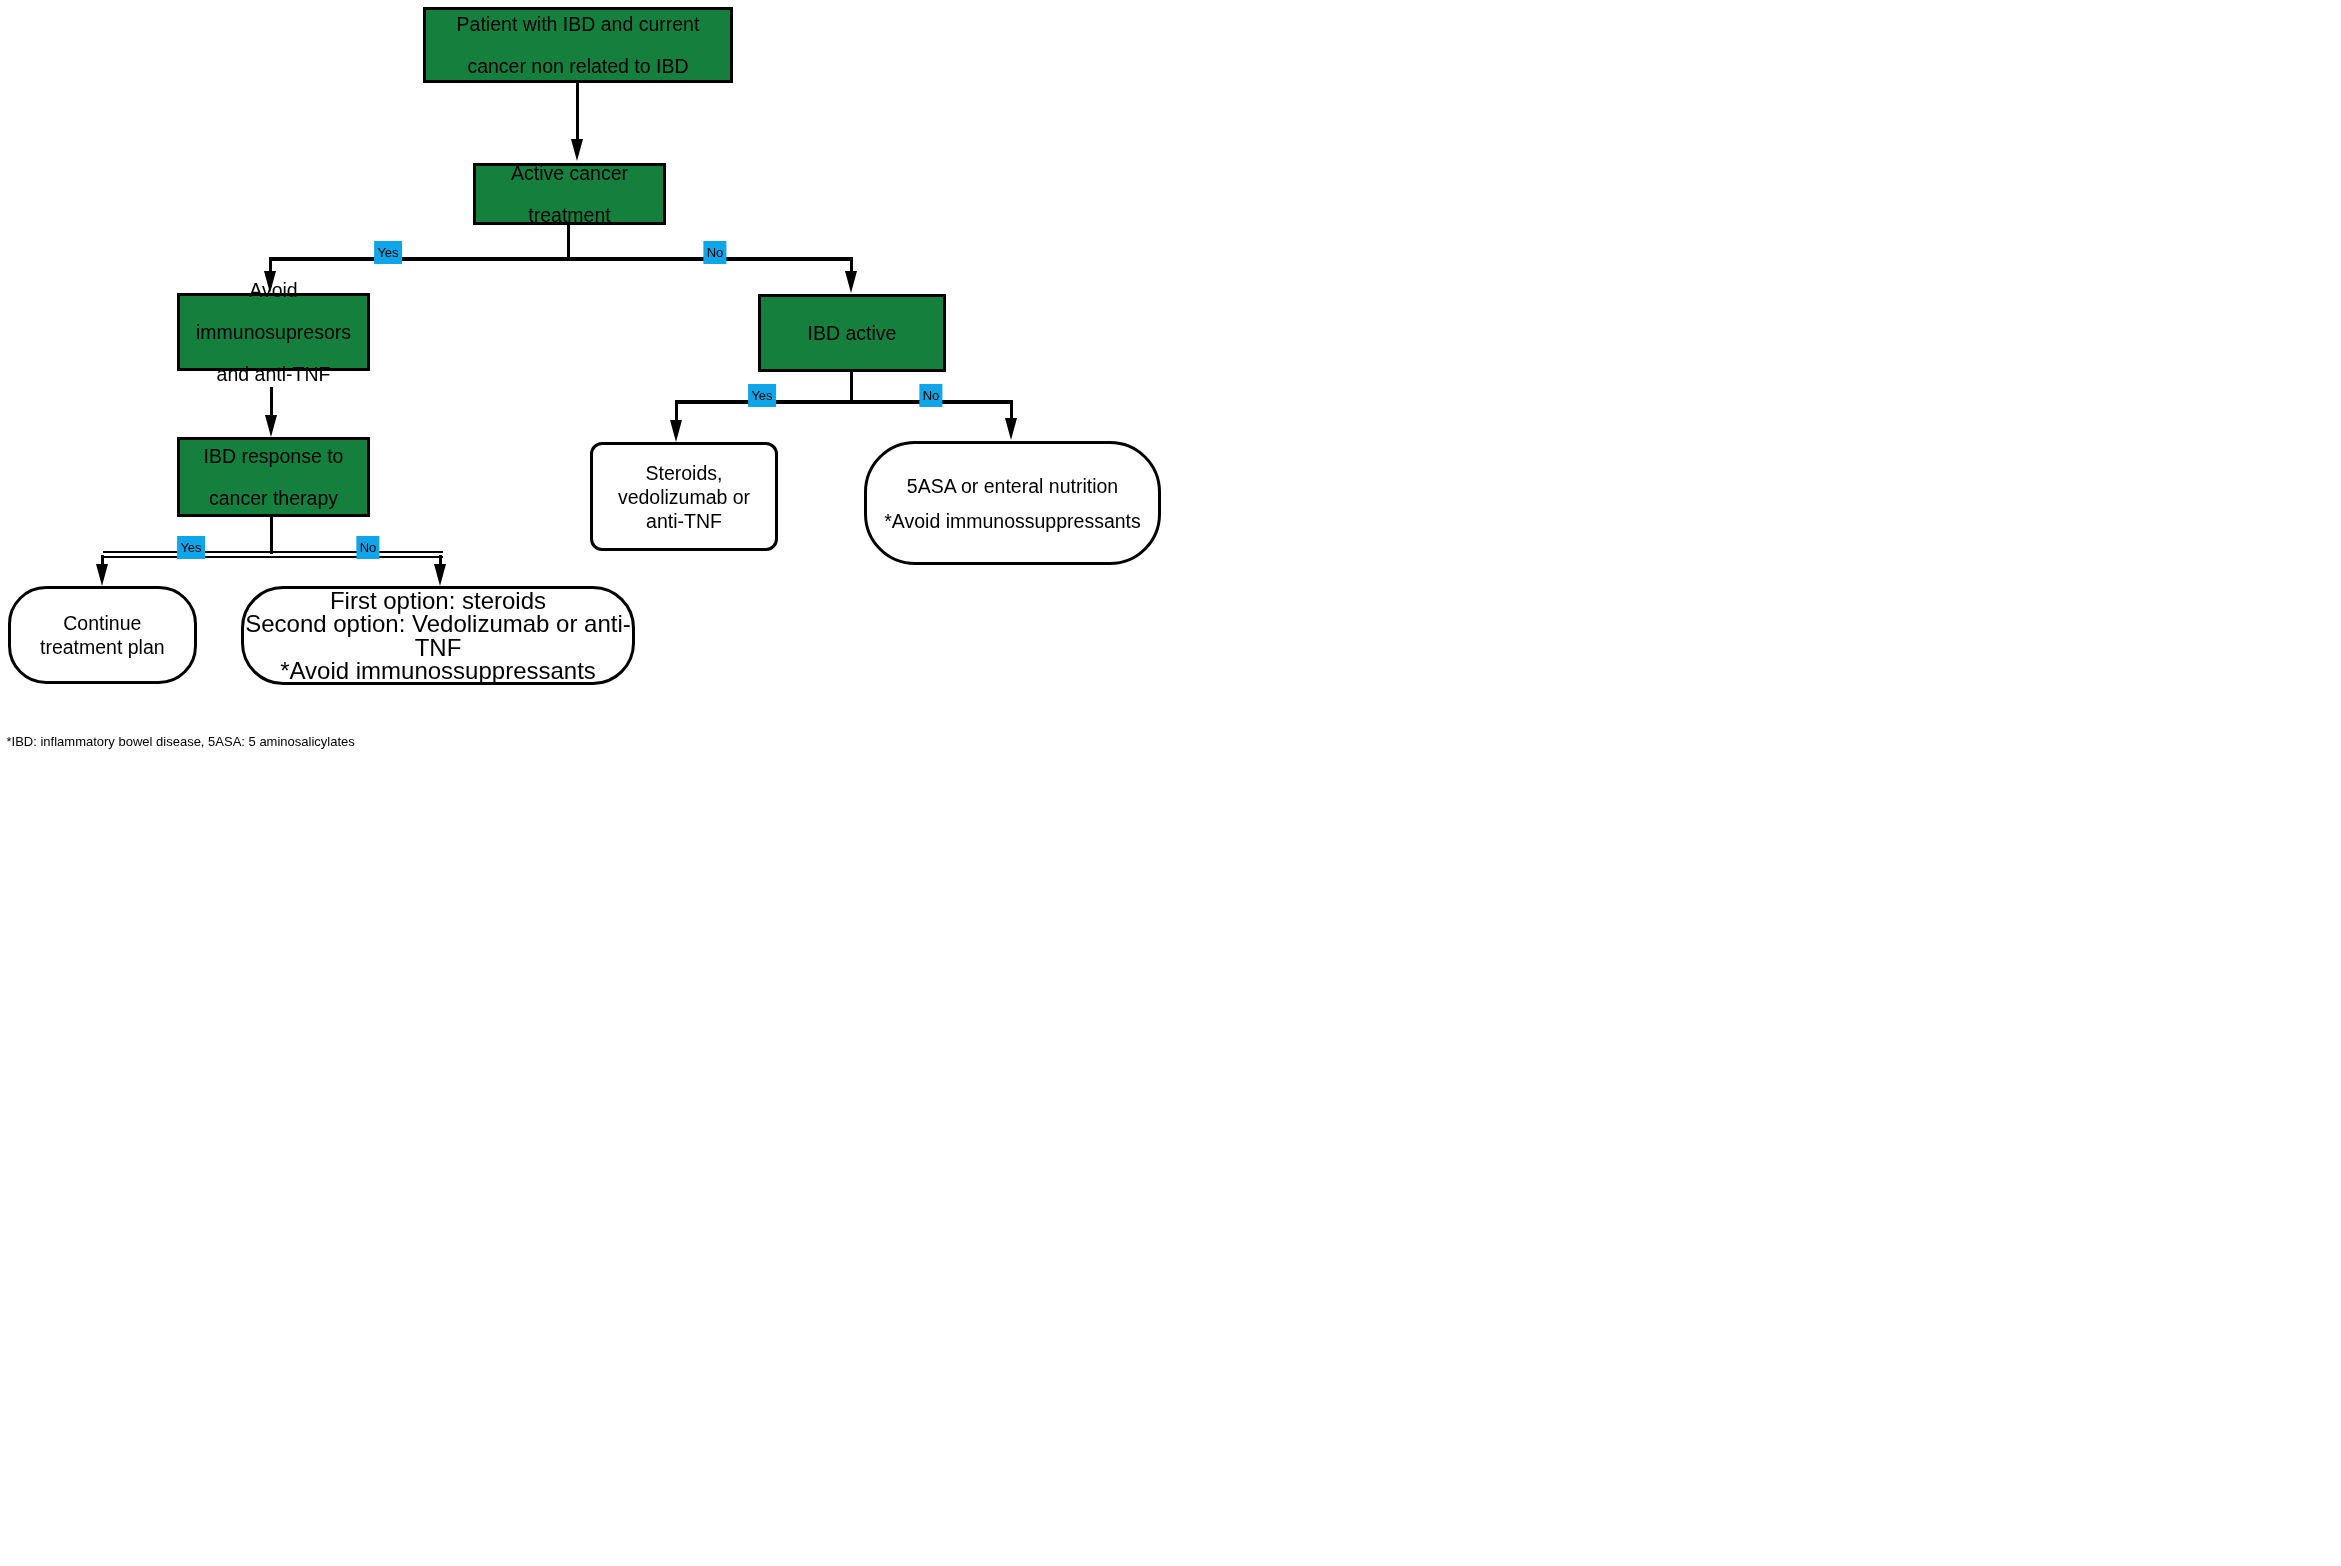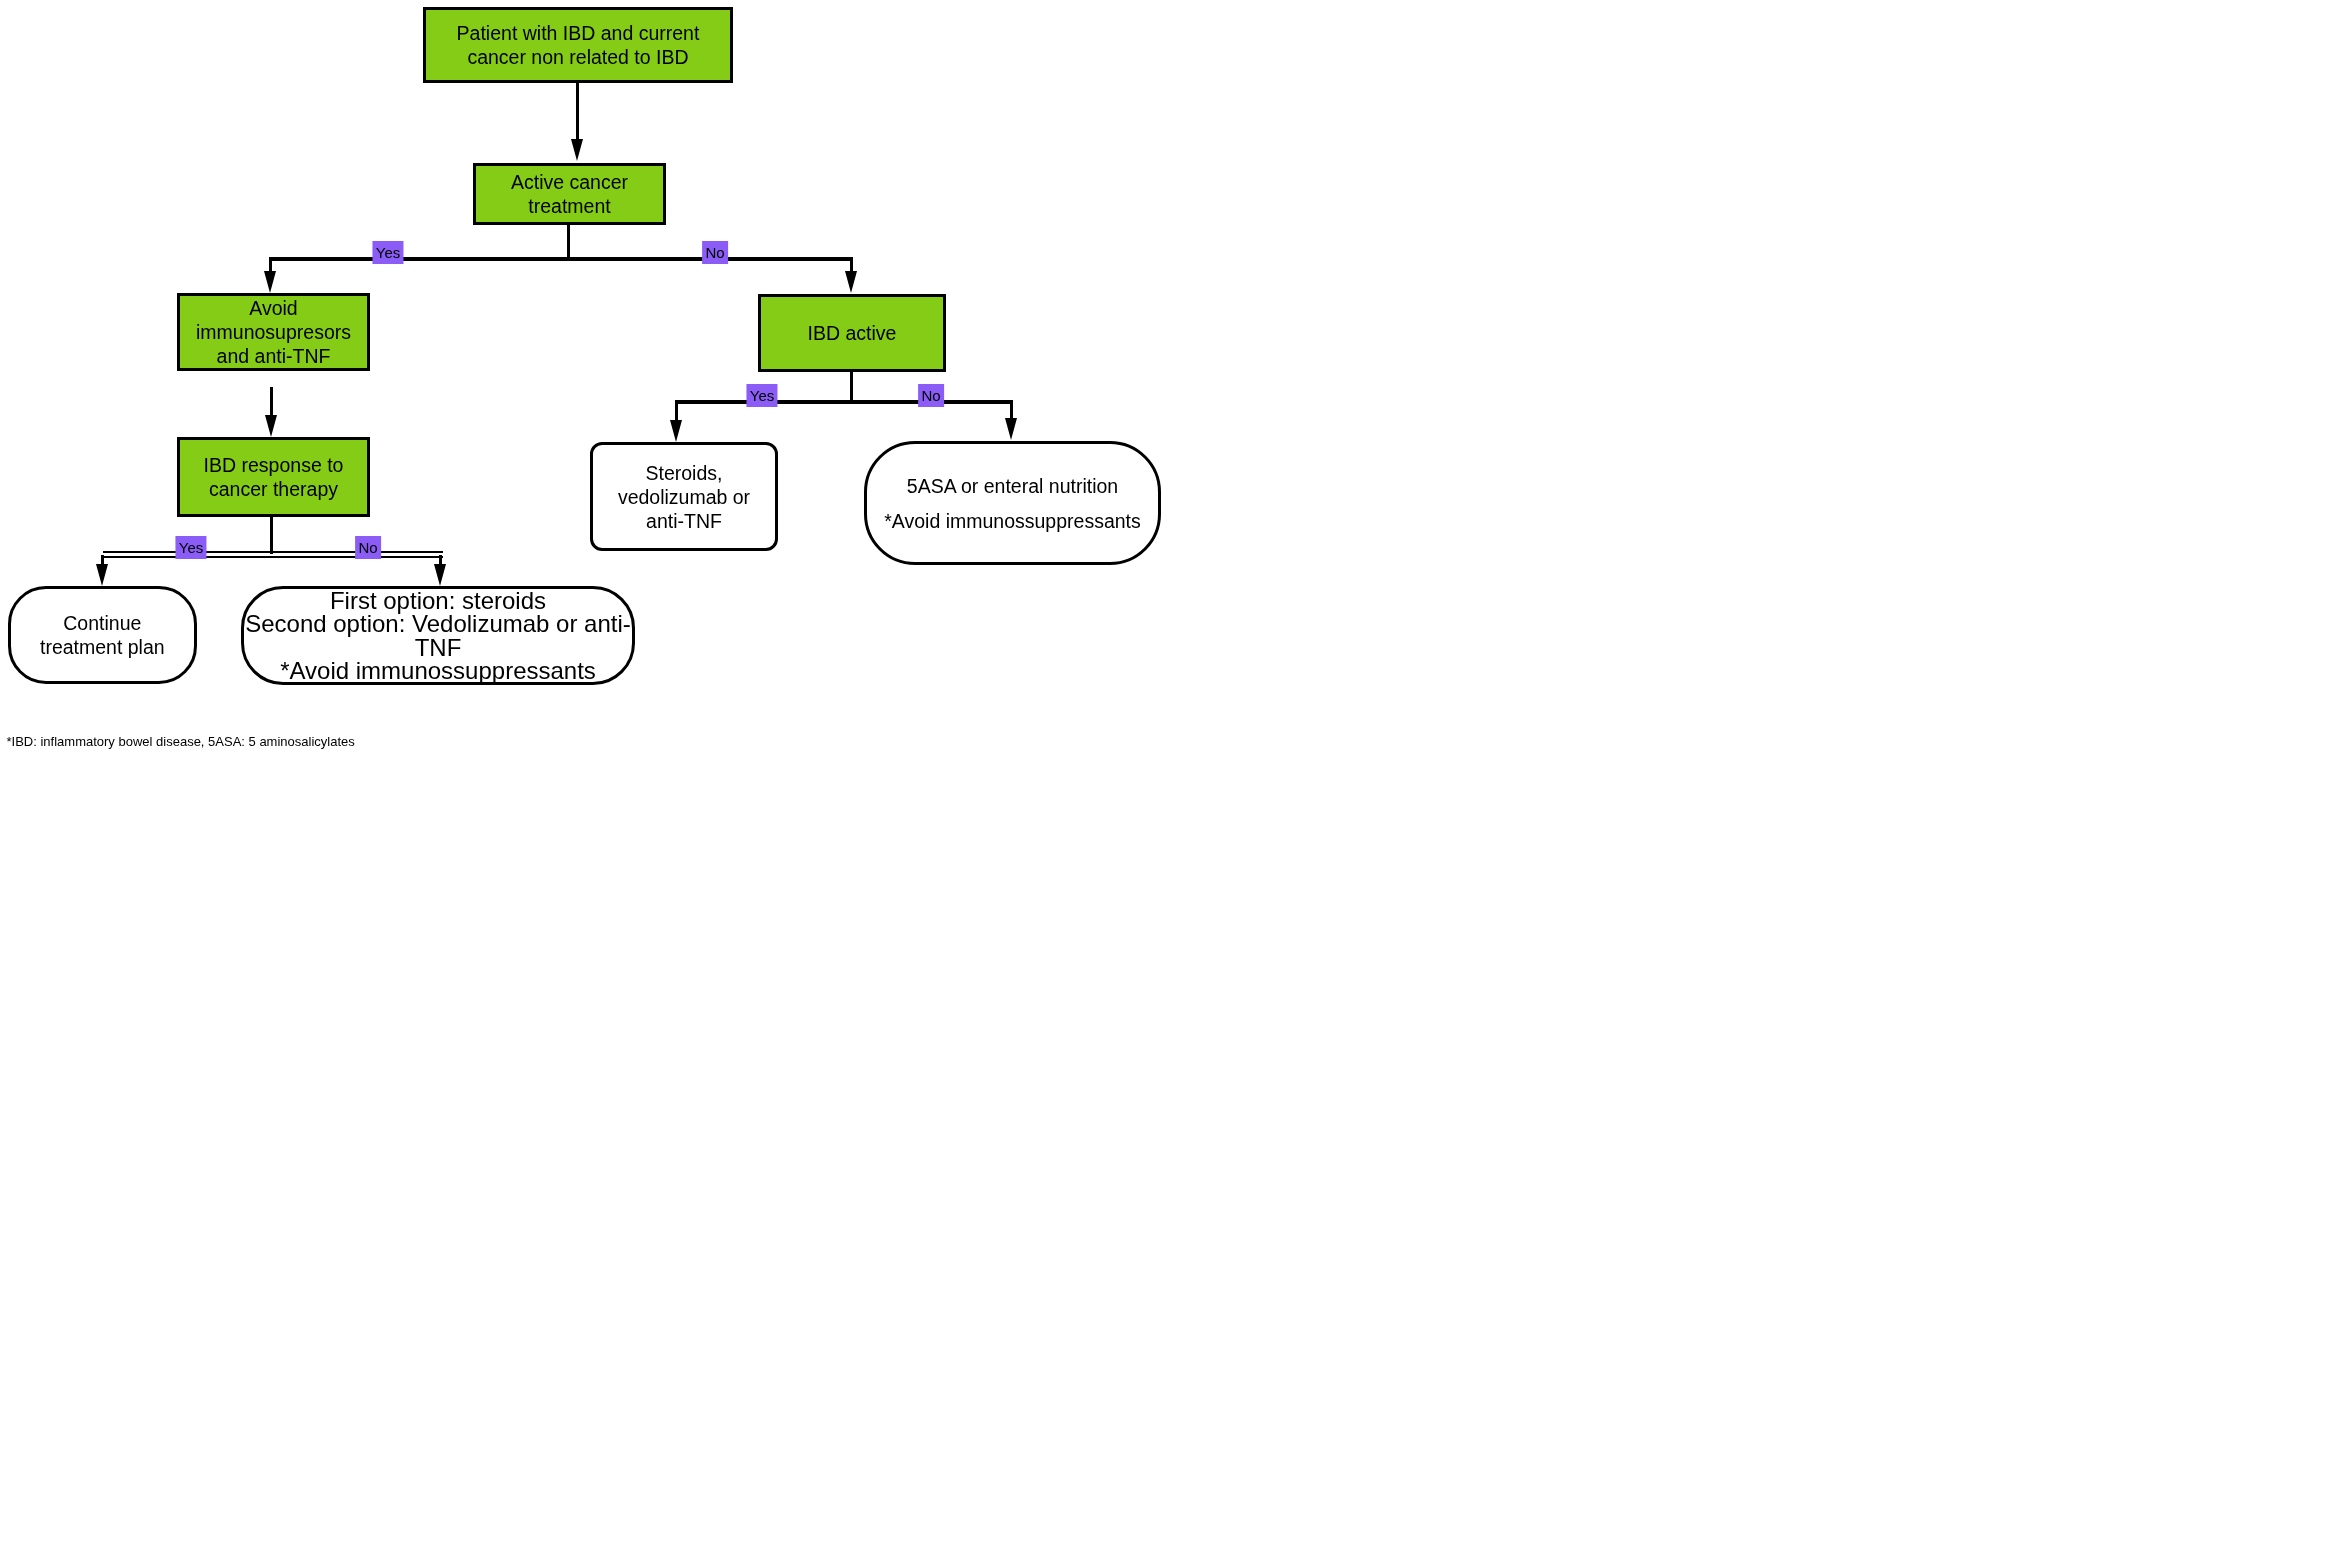--- a/index.html
+++ b/index.html
@@ -8,28 +8,29 @@
     width:1171px;
     height:783px;
     background:#ffffff;
     font-family:"Liberation Sans", sans-serif;
     color:#000000;
   }
   .rect{
     position:absolute;
     box-sizing:border-box;
     border:3.9px solid #000;
-    background:#84cc16;
+    background:#15803d;
     display:flex;
     flex-direction:column;
     justify-content:center;
     align-items:center;
     text-align:center;
     font-size:19.5px;
     line-height:24px;
+    gap:18px;
   }
   .round{
     position:absolute;
     box-sizing:border-box;
     border:3.3px solid #000;
     background:#fff;
     display:flex;
     flex-direction:column;
     justify-content:center;
     align-items:center;
@@ -48,23 +49,23 @@
   }
   .arrow{
     position:absolute;
     width:0;height:0;
     border-left:6.5px solid transparent;
     border-right:6.5px solid transparent;
     border-top:22px solid #000;
   }
   .blabel{
     position:absolute;
-    background:#8b5cf6;
+    background:#0ea5e9;
     padding:0 3.3px;
-    font-size:15px;
+    font-size:13px;
     line-height:23px;
     transform:translateX(-50%);
     z-index:2;
     white-space:nowrap;
   }
   .footnote{position:absolute;font-size:13px;white-space:nowrap;}
 
   
   #n-patient{left:423px;top:6.5px;width:310px;height:76px;}
   #n-treatment{left:473px;top:163px;width:193px;height:62px;}

